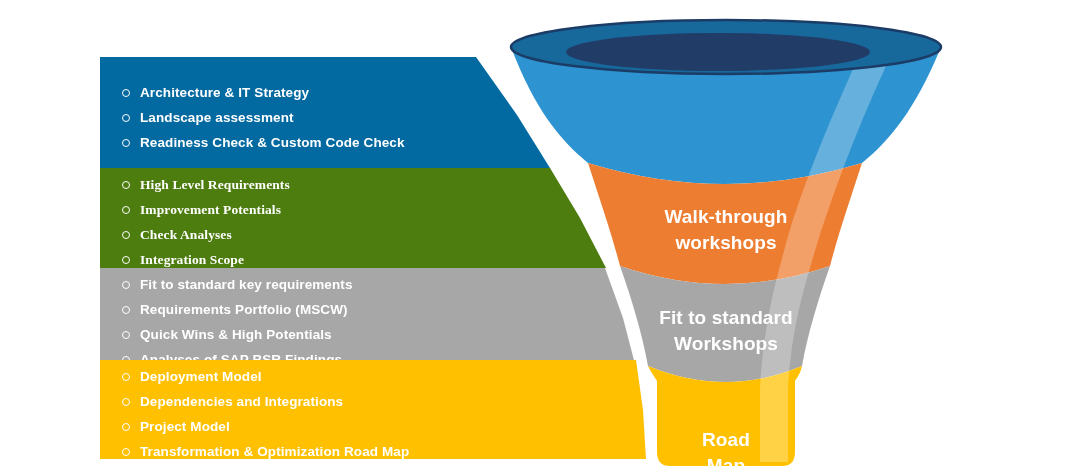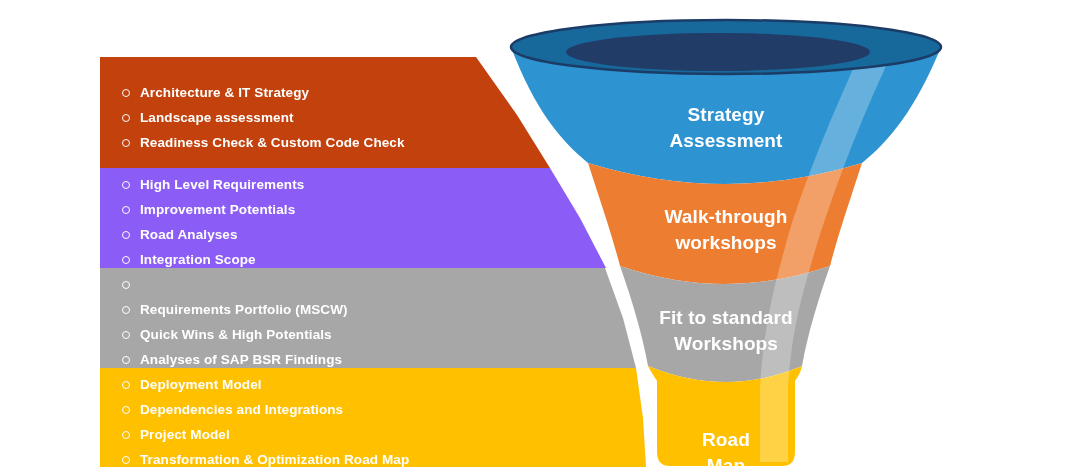--- a/index.html
+++ b/index.html
@@ -11,21 +11,21 @@
     font-family:"Liberation Sans", sans-serif;
   }
   
   .band{position:absolute;left:100px;}
   .band-blue  {top:57px; width:450px;height:111px;
                clip-path:polygon(0 0,376px 0,417px 58px,450px 111px,0 111px);}
   .band-orange{top:168px;width:506px;height:100px;
                clip-path:polygon(0 0,450px 0,480px 50px,506px 100px,0 100px);}
   .band-gray  {top:268px;width:536px;height:100px;
                clip-path:polygon(0 0,505px 0,523px 50px,536px 100px,0 100px);}
-  .band-yellow{top:368px;width:546px;height:106px;
+  .band-yellow{top:360px;width:546px;height:106px;
                clip-path:polygon(0 0,536px 0,543px 50px,546px 99px,0 99px);}
   .band ul{list-style:none;margin:0;padding:4px 0 0 22px;}
   .band-blue ul{padding-top:23px;}
   .band li{
     height:25px;display:flex;align-items:center;gap:10px;
     color:#fff;font-size:13.5px;font-weight:600;letter-spacing:.1px;white-space:nowrap;
   }
   .bullet{
     width:6px;height:6px;border:1.5px solid #fff;border-radius:50%;
     flex:0 0 auto;display:inline-block;
@@ -40,62 +40,63 @@
   .stage-label-1{left:651px;top:102px;width:150px;}
   .stage-label-2{left:646px;top:204px;width:160px;}
   .stage-label-3{left:646px;top:305px;width:160px;}
   .stage-label-4{left:681px;top:406px;width:90px;margin-top:21px;}
 </style>
 </head>
 <body>
 
 <div id="canvas">
 
-  <div class="band band-blue" style="background: #c2410c; text-align: center;">
+  <div class="band band-blue" style="background: #0369a1; text-align: center;">
     <ul>
       <li>
           <span class="bullet"></span>
           <span>Architecture &amp; IT Strategy</span>
         </li>
       <li>
           <span class="bullet"></span>
           <span>Landscape assessment</span>
         </li>
       <li>
           <span class="bullet"></span>
           <span>Readiness Check &amp; Custom Code Check</span>
         </li>
     </ul>
   </div>
 
-  <div class="band band-orange" style="background: #8b5cf6;">
+  <div class="band band-orange" style="background: #4d7c0f; font-family: Liberation Serif, serif;">
     <ul>
       <li>
           <span class="bullet"></span>
           <span>High Level Requirements</span>
         </li>
       <li>
           <span class="bullet"></span>
           <span>Improvement Potentials</span>
         </li>
       <li>
           <span class="bullet"></span>
-          <span>Road Analyses</span>
+          <span>Check Analyses</span>
         </li>
       <li>
           <span class="bullet"></span>
           <span>Integration Scope</span>
         </li>
     </ul>
   </div>
 
   <div class="band band-gray" style="background: rgb(167, 167, 167);">
     <ul>
       <li>
           <span class="bullet"></span>
+          <span>Fit to standard key requirements</span>
         </li>
       <li>
           <span class="bullet"></span>
           <span>Requirements Portfolio (MSCW)</span>
         </li>
       <li>
           <span class="bullet"></span>
           <span>Quick Wins &amp; High Potentials</span>
         </li>
       <li>
@@ -152,18 +153,17 @@
              Q 726,398 648,366 Z" fill="#FFC000"></path>
 
     <path clip-path="url(#funnelBody)" fill="#ffffff" opacity="0.27" d="M 858,58 C 830,120 798,195 783,255 C 770,300 762,345 760,390
              L 760,462 L 788,462 L 788,390 C 790,350 796,315 810,268
              C 826,212 852,140 886,66 Z"></path>
 
     <ellipse cx="726" cy="47" rx="215" ry="27" stroke-width="2.5" fill="#17689B" stroke="#1B3C66"></ellipse>
     <ellipse cx="718" cy="52" rx="152" ry="19" fill="#223C68"></ellipse>
   </svg>
 
-  <div class="stage-label stage-label-1">Strategy Assessment</div>
   <div class="stage-label stage-label-2">Walk-through workshops</div>
   <div class="stage-label stage-label-3">Fit to standard Workshops</div>
   <div class="stage-label stage-label-4">Road Map</div>
 
 </div>
 
 </body></html>

